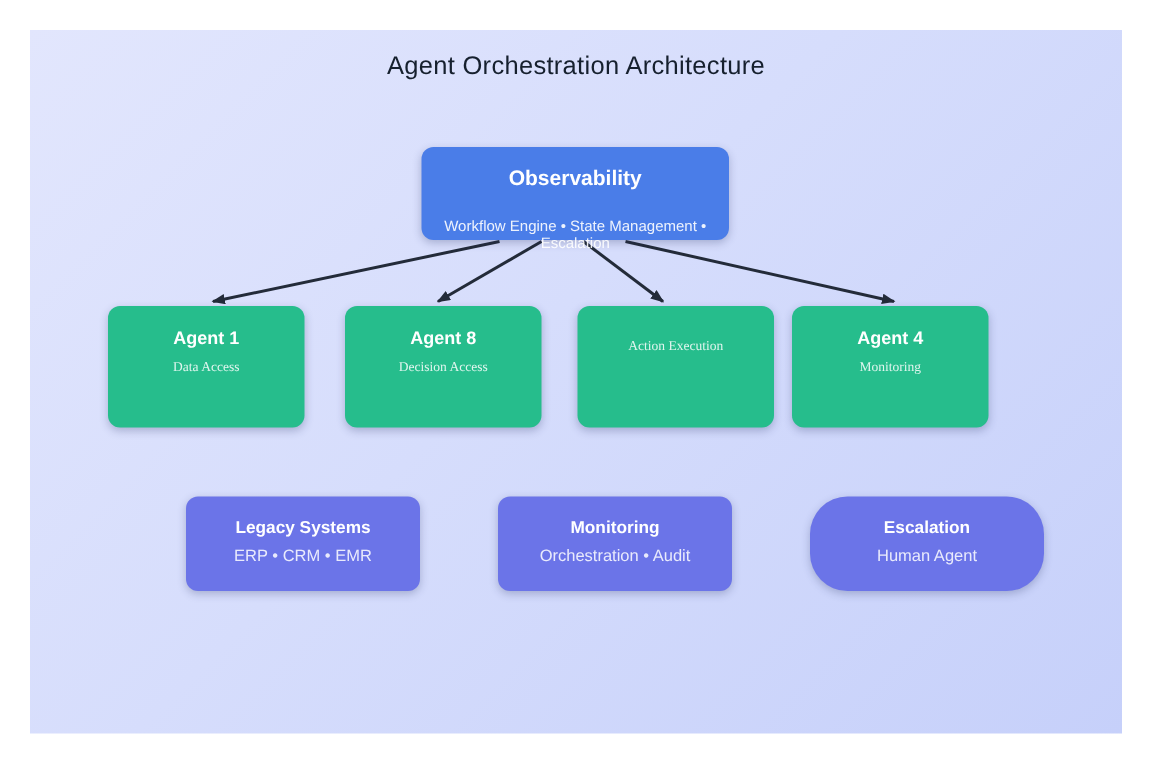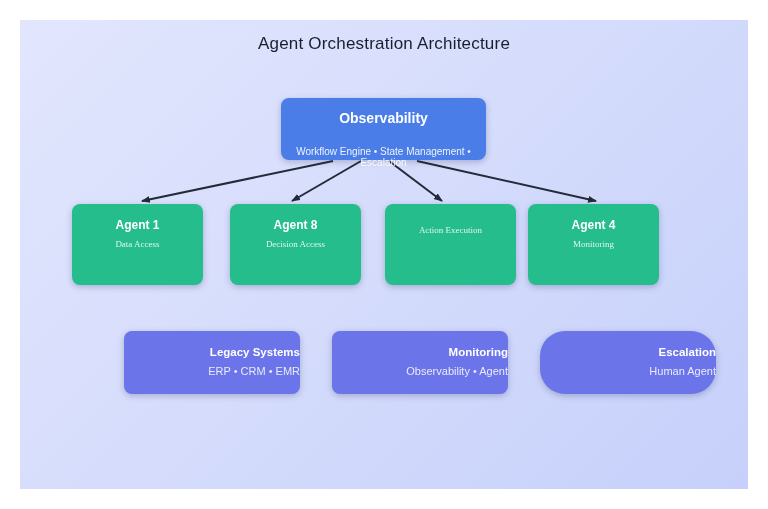--- a/index.html
+++ b/index.html
@@ -62,25 +62,24 @@
     padding-top: 14px;
   }
   .agent .node-title { font-size: 12px; }
   .agent .node-sub   { font-size: 9px; color: rgba(255,255,255,0.85); font-family: Liberation Serif, serif; }
   .agent-1 { left: 52px; }
   .agent-2 { left: 210px; }
   .agent-3 { left: 365px; }
   .agent-4 { left: 508px; }
   .system {
     top: 311px;
-    width: 176px;
+    width: 156px;
     height: 63px;
     background: #6b74e8;
     padding-top: 15px;
-    text-align: right;
   }
   .system .node-title { font-size: 11.5px; }
   .system .node-sub   { font-size: 11px; color: rgba(255,255,255,0.85); }
   .system-1 { left: 104px; }
   .system-2 { left: 312px; }
   .system-3 { left: 520px; border-radius: 25px; }
   .arrows {
     position: absolute;
     left: 0;
     top: 0;
@@ -132,21 +131,21 @@
     <div class="node-sub">Monitoring</div>
   </div>
 
   <div class="node system system-1">
     <div class="node-title">Legacy Systems</div>
     <div class="node-sub">ERP • CRM • EMR</div>
   </div>
 
   <div class="node system system-2">
     <div class="node-title">Monitoring</div>
-    <div class="node-sub">Observability • Agent</div>
+    <div class="node-sub">Orchestration • Audit</div>
   </div>
 
   <div class="node system system-3">
     <div class="node-title">Escalation</div>
     <div class="node-sub">Human Agent</div>
   </div>
 
 </div>
 
 </body></html>

